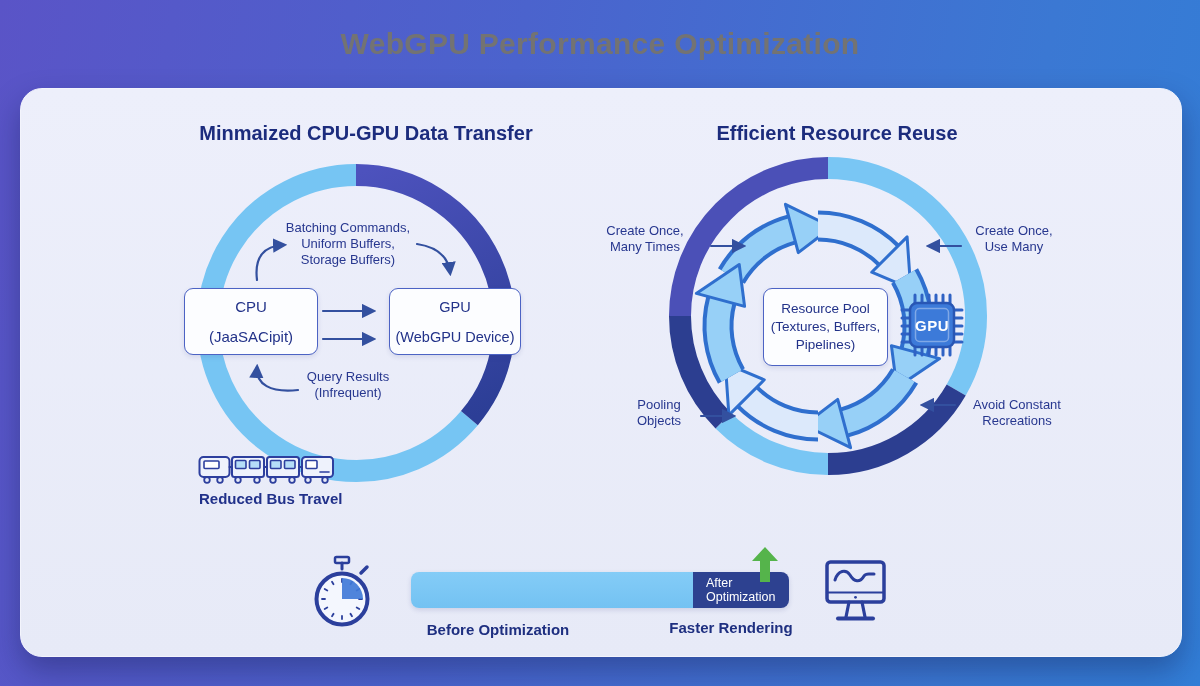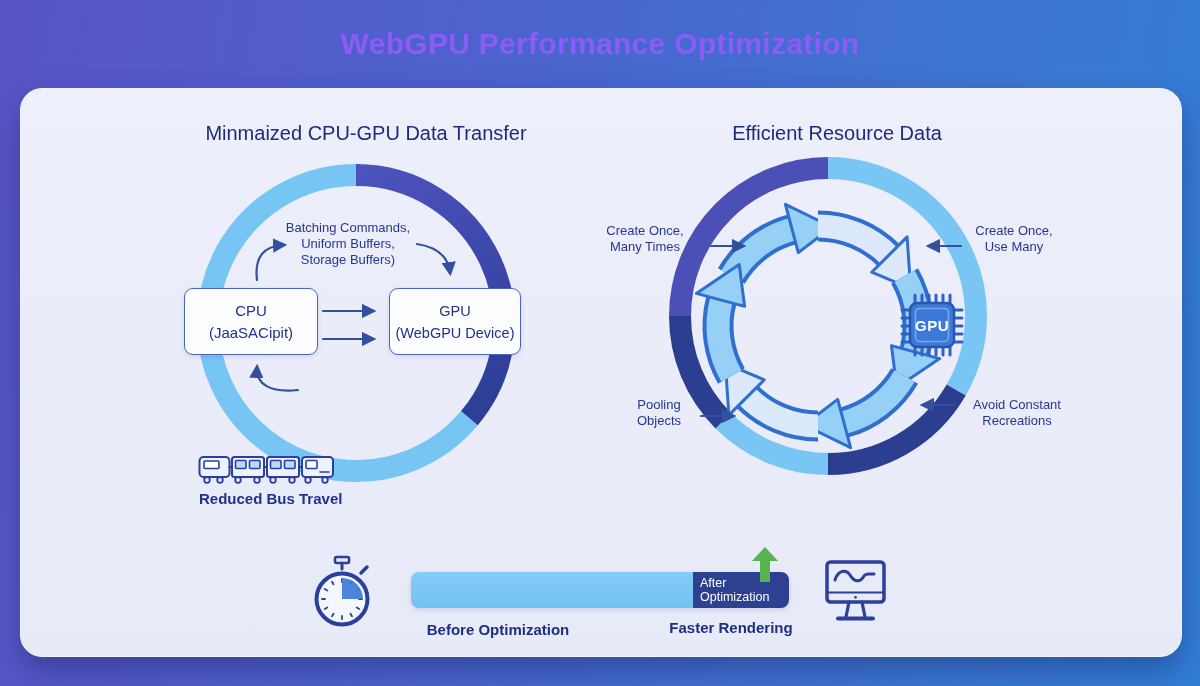--- a/index.html
+++ b/index.html
@@ -4,56 +4,56 @@
 <style>
   html,body{margin:0;padding:0;}
   body{
     width:1200px;height:686px;position:relative;overflow:hidden;
     font-family:"Liberation Sans",sans-serif;
     background:linear-gradient(100deg,#5a54c7 0%,#4b63cd 40%,#3b78d3 80%,#327ed7 100%);
   }
   .pre{white-space:pre-line;}
   .page-title{
     position:absolute;top:27px;left:0;width:1200px;text-align:center;
-    color:#8b5cf6;font-size:30px;font-weight:700;letter-spacing:.3px;
+    color:#737373;font-size:30px;font-weight:700;letter-spacing:.3px;
   }
   .card{
     position:absolute;left:20px;top:88px;width:1160px;height:567px;
     background:linear-gradient(180deg,#edeffb 0%,#e7eaf7 100%);
     border-radius:22px;border:1px solid #f3f4fc;
     box-shadow:0 14px 30px rgba(15,20,70,.35);
   }
   .section-heading{
-    position:absolute;text-align:center;color:#1c2c7d;font-weight:400;font-size:20px;
+    position:absolute;text-align:center;color:#1c2c7d;font-weight:700;font-size:20px;
   }
   .note{
     position:absolute;text-align:center;color:#27378f;font-size:13px;line-height:16px;font-weight:500;
   }
   .io-box{
     position:absolute;display:flex;align-items:center;justify-content:center;text-align:center;
     background:#fcfdff;border:1.6px solid #4c63c4;border-radius:9px;
-    color:#223289;font-size:15px;line-height:22px;font-weight:500;
+    color:#223289;font-size:15px;line-height:30px;font-weight:500;
     box-shadow:0 2px 5px rgba(40,50,120,.12);
   }
   .caption{
     position:absolute;color:#21318a;font-size:15px;font-weight:600;
   }
   .chip-label{
     position:absolute;display:flex;align-items:center;justify-content:center;
     color:#ffffff;font-weight:700;font-size:15px;letter-spacing:.5px;
   }
   .bar-wrap{
     position:absolute;left:390px;top:483px;width:378px;height:36px;
     border-radius:8px;overflow:hidden;display:flex;
     box-shadow:0 2px 5px rgba(40,50,120,.15);
   }
   .bar-before{width:282px;height:36px;background:linear-gradient(180deg,#84ccf7,#73c2f2);}
   .bar-after{
     width:96px;height:36px;background:#2d4190;color:#ffffff;
-    font-size:12.5px;line-height:14px;padding:4px 0 0 7px;box-sizing:border-box;
+    font-size:12.5px;line-height:14px;padding:4px 0 0 13px;box-sizing:border-box;
   }
   .axis-label{
     position:absolute;text-align:center;color:#1e2f80;font-size:15px;font-weight:700;
   }
   svg{position:absolute;overflow:visible;}
 </style>
 </head>
 <body>
 
 <div class="page-title">WebGPU Performance Optimization</div>
@@ -114,20 +114,22 @@
   </svg>
 
   <div class="section-heading" style="left:165px;top:33px;width:360px">Minmaized CPU-GPU Data Transfer</div>
   <div class="note pre" style="left:237px;top:131px;width:180px">Batching Commands,
 Uniform Buffers,
 Storage Buffers)</div>
   <div class="io-box pre" style="left:163px;top:199px;width:132px;height:65px">CPU
 (JaaSACipit)</div>
   <div class="io-box pre" style="left:368px;top:199px;width:130px;height:65px;font-size:14.5px">GPU
 (WebGPU Device)</div>
+  <div class="note pre" style="left:247px;top:280px;width:160px">Query Results
+(Infrequent)</div>
 
   <svg style="left:177px;top:362px" width="140" height="40" viewBox="0 0 140 40">
     <g stroke="#2d3f9e" stroke-width="2" fill="none" stroke-linejoin="round" stroke-linecap="round">
       <rect x="1.5" y="6" width="30" height="20" rx="4" fill="#eef2fc"></rect>
       <rect x="34" y="6" width="32" height="20" rx="2.5" fill="#eef2fc"></rect>
       <rect x="69" y="6" width="32" height="20" rx="2.5" fill="#eef2fc"></rect>
       <rect x="104" y="6" width="31" height="20" rx="3.5" fill="#eef2fc"></rect>
       <line x1="31.5" y1="16" x2="34" y2="16"></line>
         <line x1="66" y1="16" x2="69" y2="16"></line>
         <line x1="101" y1="16" x2="104" y2="16"></line>
@@ -147,29 +149,32 @@
         <circle cx="75" cy="29" r="2.8"></circle>
           <circle cx="94" cy="29" r="2.8"></circle>
         <circle cx="110" cy="29" r="2.8"></circle>
           <circle cx="127" cy="29" r="2.8"></circle>
       </g>
       <line x1="122" y1="21" x2="131" y2="21" stroke-width="1.6"></line>
     </g>
   </svg>
   <div class="caption" style="left:178px;top:401px;width:180px">Reduced Bus Travel</div>
 
-  <div class="section-heading" style="left:656px;top:33px;width:320px">Efficient Resource Data</div>
+  <div class="section-heading" style="left:656px;top:33px;width:320px">Efficient Resource Reuse</div>
   <div class="note pre" style="left:564px;top:134px;width:120px">Create Once,
 Many Times</div>
   <div class="note pre" style="left:933px;top:134px;width:120px">Create Once,
 Use Many</div>
   <div class="note pre" style="left:936px;top:308px;width:120px">Avoid Constant
 Recreations</div>
   <div class="note pre" style="left:578px;top:308px;width:120px">Pooling
 Objects</div>
+  <div class="io-box pre" style="left:742px;top:199px;width:123px;height:76px;font-size:13.5px;line-height:18px">Resource Pool
+(Textures, Buffers,
+Pipelines)</div>
 
   <svg style="left:879px;top:204px" width="64" height="64" viewBox="0 0 64 64">
     <g stroke="#2f62c4" stroke-width="3" stroke-linecap="round">
       <path d="M15 2 V10 M22 2 V10 M29 2 V10 M36 2 V10 M43 2 V10 M50 2 V10"></path>
       <path d="M15 54 V62 M22 54 V62 M29 54 V62 M36 54 V62 M43 54 V62 M50 54 V62"></path>
       <path d="M2 17 H10 M2 25 H10 M2 33 H10 M2 41 H10 M2 49 H10"></path>
       <path d="M54 17 H62 M54 25 H62 M54 33 H62 M54 41 H62 M54 49 H62"></path>
     </g>
     <rect x="10" y="10" width="44" height="44" rx="7" fill="#3c7ad9" stroke="#2856b4" stroke-width="2.5"></rect>
     <rect x="15.5" y="15.5" width="33" height="33" rx="4" fill="none" stroke="rgba(255,255,255,.35)" stroke-width="1.5"></rect>

